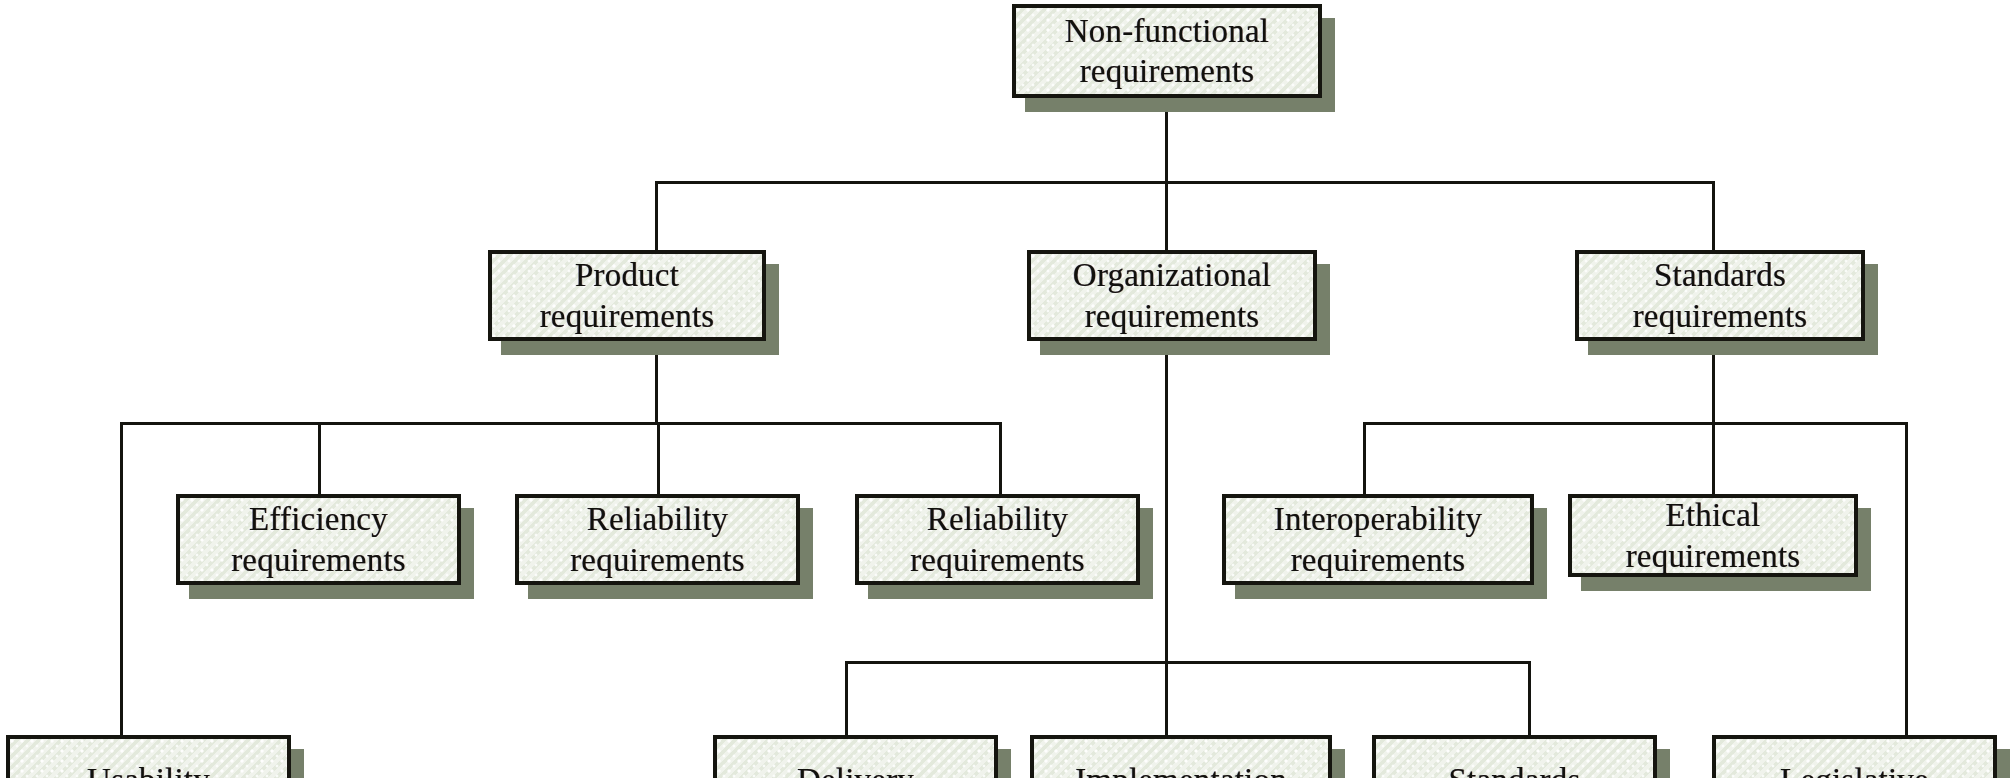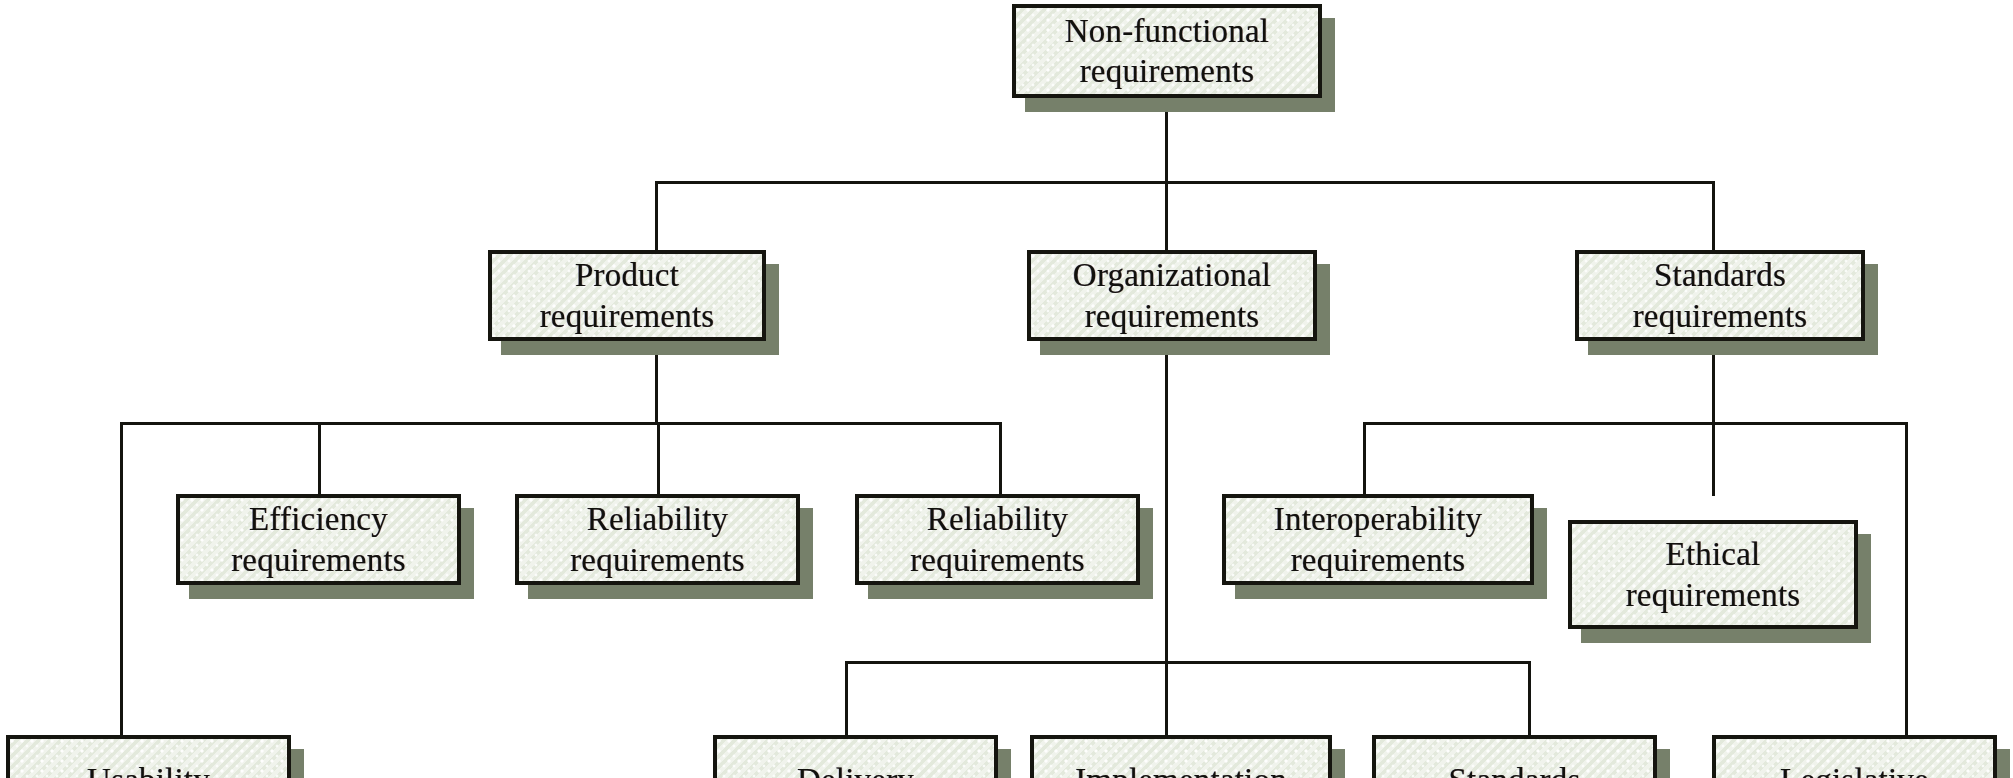--- a/index.html
+++ b/index.html
@@ -161,21 +161,21 @@
   </div>
 
   <div class="node" style="left:1222px; top:494px; width:312px; height:91px;">
     <div class="node-shadow"></div>
     <div class="node-box">
       <span class="node-label">Interoperability
 requirements</span>
     </div>
   </div>
 
-  <div class="node" style="left:1568px; top:520px; width:290px; height:109px;">
+  <div class="node" style="left:1568px; top:494px; width:290px; height:83px;">
     <div class="node-shadow"></div>
     <div class="node-box">
       <span class="node-label">Ethical
 requirements</span>
     </div>
   </div>
 
   <div class="node" style="left:6px; top:735px; width:285px; height:91px;">
     <div class="node-shadow"></div>
     <div class="node-box">

